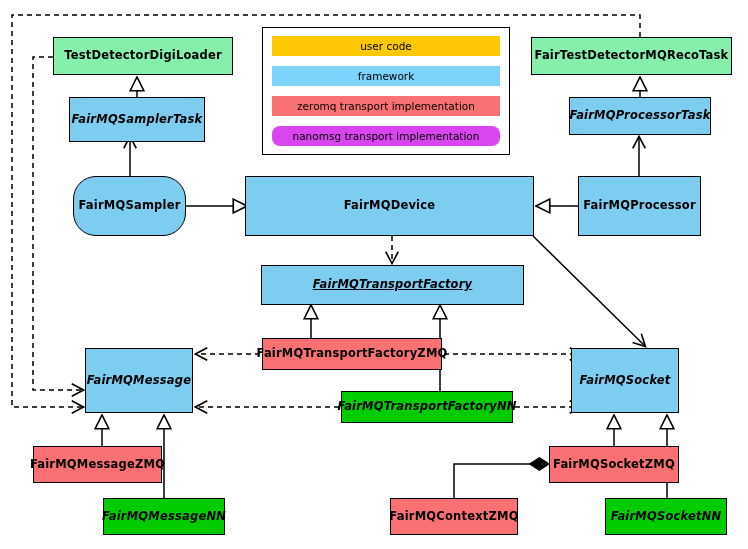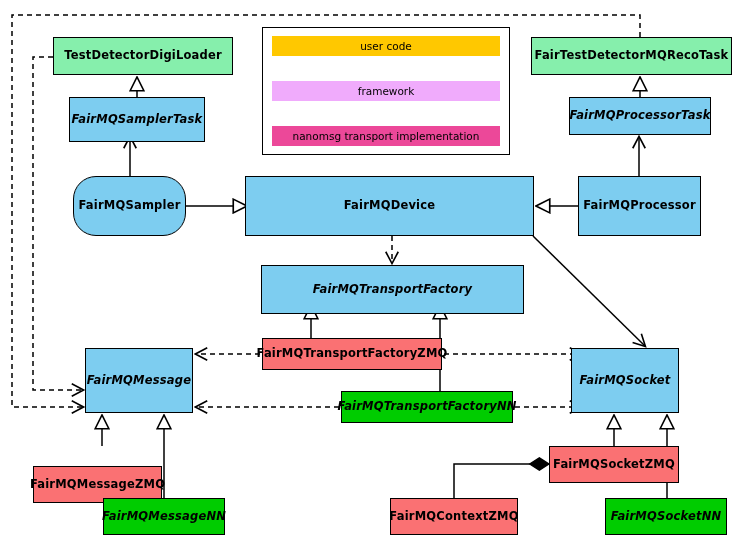--- a/index.html
+++ b/index.html
@@ -83,40 +83,43 @@
       <line x1="667" y1="498" x2="667" y2="415" marker-end="url(#hollowTri)"></line>
 
       <path d="M549 464 L454 464 L454 498" marker-start="url(#blackDiamond)"></path>
     </g>
   </svg>
 
   <div id="legend">
     <div class="legend-row" style="background:#FFC800;">
       <span>user code</span>
     </div>
-    <div class="legend-row" style="background:#f0abfc;">
+    <div class="legend-row" style="background:#7dd3fc;">
       <span>framework</span>
     </div>
-    <div class="legend-row" style="background:#ec4899;">
+    <div class="legend-row" style="background:#FA7173;">
+      <span>zeromq transport implementation</span>
+    </div>
+    <div class="legend-row" style="background:#d946ef;border-radius:8px;">
       <span>nanomsg transport implementation</span>
     </div>
   </div>
 
   <div id="nodes">
       <div class="node c-user" style="left: 53px; top: 37px; width: 180px; height: 38px;">TestDetectorDigiLoader</div>
       <div class="node c-user" style="left: 531px; top: 37px; width: 201px; height: 38px;">FairTestDetectorMQRecoTask</div>
       <div class="node c-frame abstract" style="left: 69px; top: 97px; width: 136px; height: 45px;">FairMQSamplerTask</div>
       <div class="node c-frame abstract" style="left: 569px; top: 97px; width: 142px; height: 38px;">FairMQProcessorTask</div>
       <div class="node c-frame" style="left: 73px; top: 176px; width: 113px; height: 60px; border-radius: 23px;">FairMQSampler</div>
       <div class="node c-frame" style="left: 245px; top: 176px; width: 289px; height: 60px;">FairMQDevice</div>
       <div class="node c-frame" style="left: 578px; top: 176px; width: 123px; height: 60px;">FairMQProcessor</div>
-      <div class="node c-frame abstract" style="left: 261px; top: 265px; width: 263px; height: 49px;">FairMQTransportFactory</div>
+      <div class="node c-frame abstract" style="left: 261px; top: 265px; width: 263px; height: 40px; text-decoration: underline;">FairMQTransportFactory</div>
       <div class="node c-zmq" style="left: 262px; top: 338px; width: 180px; height: 32px;">FairMQTransportFactoryZMQ</div>
       <div class="node c-nn" style="left: 341px; top: 391px; width: 172px; height: 32px;">FairMQTransportFactoryNN</div>
       <div class="node c-frame abstract" style="left: 85px; top: 348px; width: 108px; height: 65px;">FairMQMessage</div>
       <div class="node c-frame abstract" style="left: 571px; top: 348px; width: 108px; height: 65px;">FairMQSocket</div>
-      <div class="node c-zmq" style="left: 33px; top: 446px; width: 129px; height: 37px; margin-top: 20px;">FairMQMessageZMQ</div>
+      <div class="node c-zmq" style="left: 33px; top: 446px; width: 129px; height: 37px;">FairMQMessageZMQ</div>
       <div class="node c-nn" style="left: 103px; top: 498px; width: 122px; height: 37px;">FairMQMessageNN</div>
       <div class="node c-zmq" style="left: 549px; top: 446px; width: 130px; height: 37px;">FairMQSocketZMQ</div>
       <div class="node c-zmq" style="left: 390px; top: 498px; width: 128px; height: 37px;">FairMQContextZMQ</div>
       <div class="node c-nn" style="left: 605px; top: 498px; width: 122px; height: 37px;">FairMQSocketNN</div>
     </div>
 </div>
 
 </body></html>

